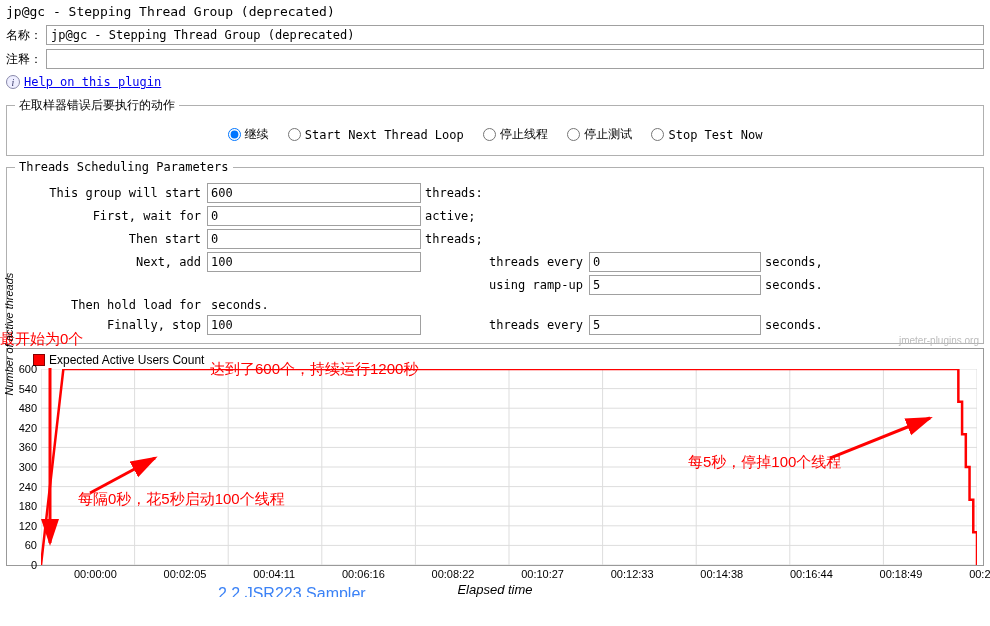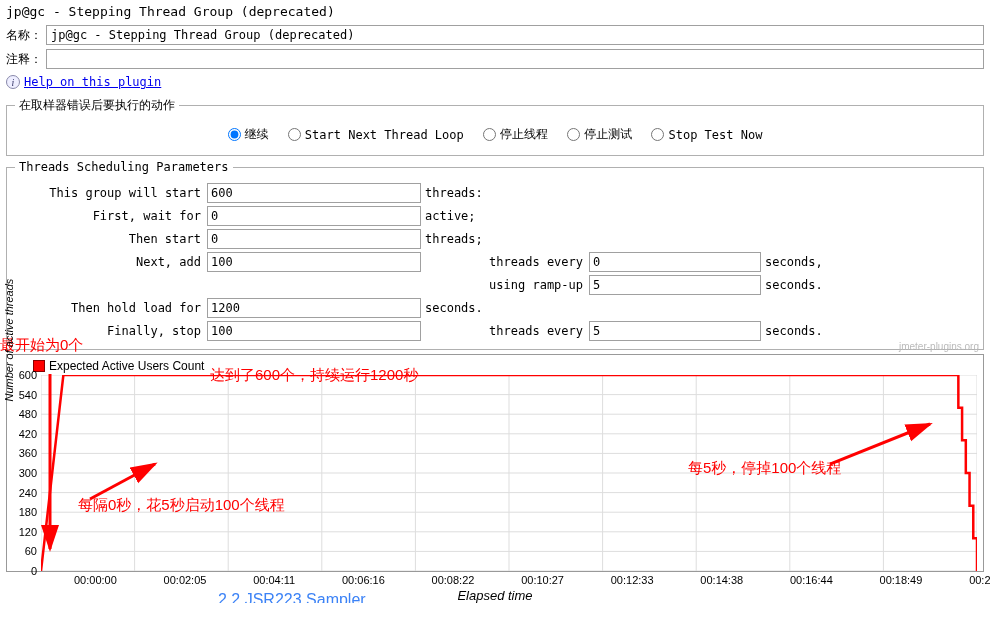--- a/index.html
+++ b/index.html
@@ -109,21 +109,20 @@
   <div class="sched-row">
     <div class="sched-lbl"></div>
       <div style="width:214px"></div>
       <div style="width:38px"></div>
     <div class="sched-lbl2">using ramp-up</div>
     <input class="sched-in2" value="5" style="">
     <div class="sched-txt">seconds.</div>
   </div>
   <div class="sched-row">
     <div class="sched-lbl">Then hold load for</div>
-    <input class="sched-in" value="1200" style="">
     <div class="sched-txt">seconds.</div>
   </div>
   <div class="sched-row">
     <div class="sched-lbl">Finally, stop</div>
     <input class="sched-in" value="100" style="">
     <div style="width:38px"></div>
     <div class="sched-lbl2">threads every</div>
     <input class="sched-in2" value="5" style="">
     <div class="sched-txt">seconds.</div>
   </div>

